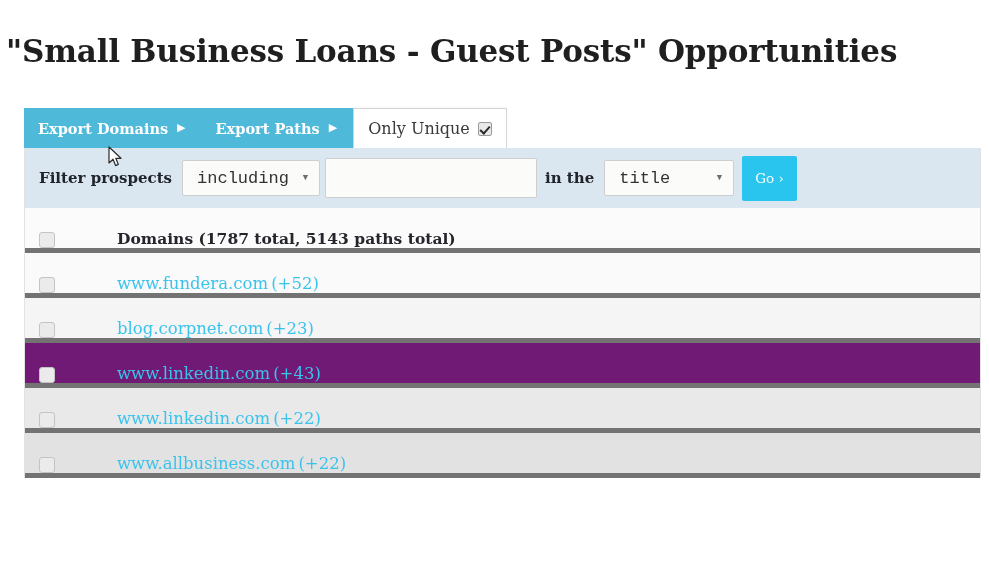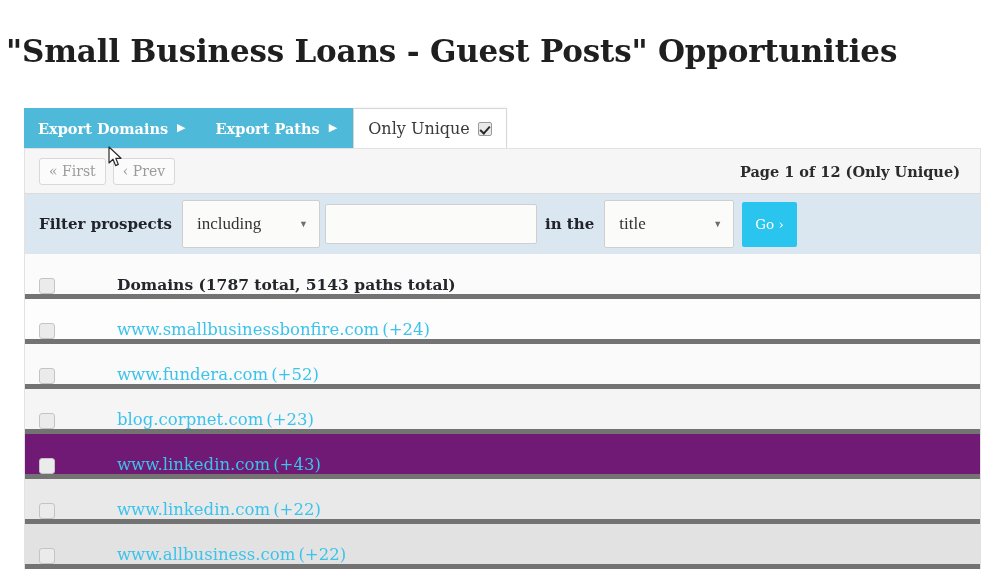--- a/index.html
+++ b/index.html
@@ -161,25 +161,25 @@
     font-size: 15px;
     color: #20232a;
     white-space: nowrap;
     margin-right: 10px;
   }
   .sel {
     position: relative;
     background: #fbfbfa;
     border: 1px solid #cfcfcf;
     border-radius: 2px;
-    height: 48px;
+    height: 36px;
     display: flex;
     align-items: center;
     padding: 0 30px 0 14px;
-    font-family: Liberation Serif, serif;
+    font-family: Liberation Mono, monospace;
     font-size: 17px;
     color: #333333;
     cursor: pointer;
     user-select: none;
   }
   .sel.w-including { width: 138px; }
   .sel.w-title { width: 130px; }
   .sel .caret {
     position: absolute;
     right: 11px;
@@ -303,25 +303,20 @@
       <div class="tab-export second">
         <span>Export Paths</span>
         <span class="arrow">▶</span>
       </div>
       <div class="tab-unique">
         <span>Only Unique</span>
         <span class="chk-unique"></span>
       </div>
     </div>
 
-    <div class="pager">
-      <span class="pg-btn">« First</span>
-      <span class="pg-btn">‹ Prev</span>
-      <span class="pager-info">Page 1 of 12 (Only Unique)</span>
-    </div>
 
     <div class="filterbar">
       <span class="filter-label">Filter prospects</span>
 
       <div class="sel w-including">
         <span>including</span>
         <span class="caret">▼</span>
       </div>
 
       <input class="txtfield" type="text" placeholder="" style="">
@@ -335,24 +330,20 @@
 
       <button class="go-btn">Go ›</button>
     </div>
 
     <div class="table">
       <div class="trow header">
         <span class="chk-row"></span>
         <span class="cell-domain">Domains (1787 total, 5143 paths total)</span>
       </div>
       <div id="rows">
-          <div class="trow r1">
-            <span class="chk-row"></span>
-            <span class="cell-domain"><span class="domain-link">www.smallbusinessbonfire.com</span><span class="domain-count">(+24)</span></span>
-          </div>
           <div class="trow r2">
             <span class="chk-row"></span>
             <span class="cell-domain"><span class="domain-link">www.fundera.com</span><span class="domain-count">(+52)</span></span>
           </div>
           <div class="trow r3">
             <span class="chk-row"></span>
             <span class="cell-domain"><span class="domain-link">blog.corpnet.com</span><span class="domain-count">(+23)</span></span>
           </div>
           <div class="trow r4">
             <span class="chk-row"></span>

